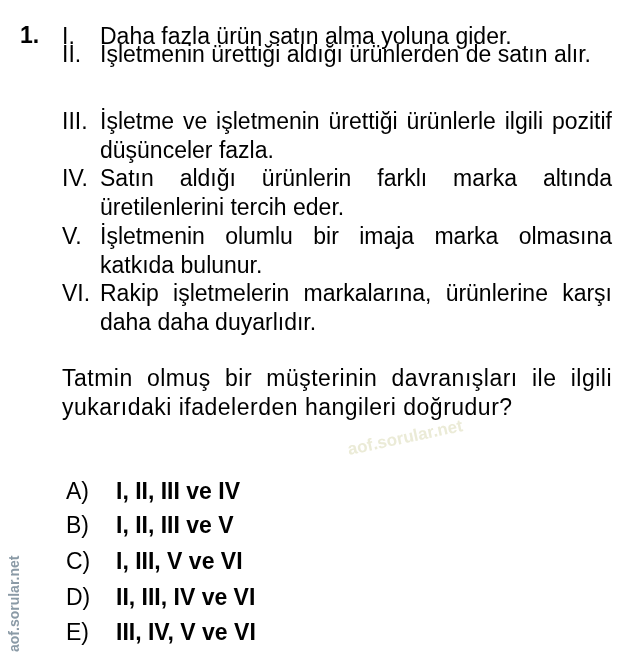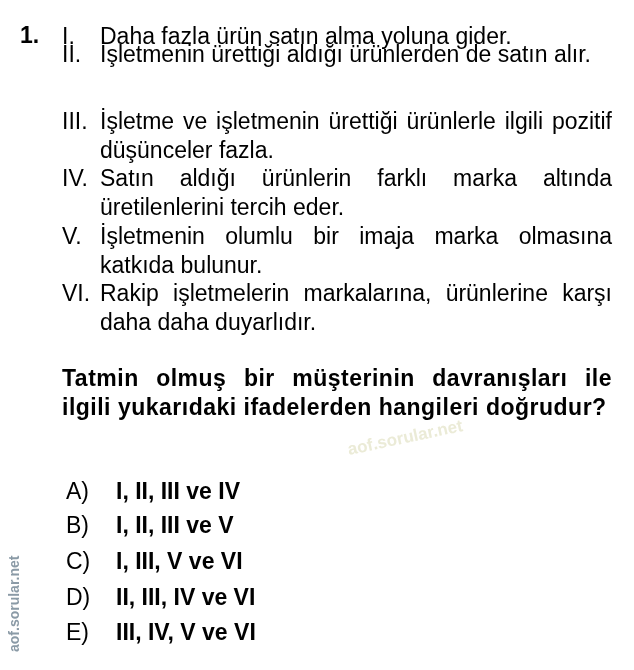--- a/index.html
+++ b/index.html
@@ -22,21 +22,21 @@
     .stmt .roman {
       position: absolute; left: 0; top: 0;
     }
     .stmt .text {
       margin-left: 38px;
       text-align: justify;
       text-align-last: left;
     }
     .prompt {
       position: absolute; left: 62px; top: 364px; width: 550px;
-      font-size: 23px; font-weight: bold; line-height: 29px;
+      font-size: 23px; font-weight: normal; line-height: 29px;
       text-align: justify; text-align-last: left;
       letter-spacing: 0.5px;
     }
     .opt {
       position: absolute; left: 66px;
       font-size: 23px; line-height: 28px;
     }
     .opt .letter { position: absolute; left: 0; top: 0; }
     .opt .otext { position: absolute; left: 50px; top: 0; white-space: nowrap; font-weight: bold; }
     .wm1 {

